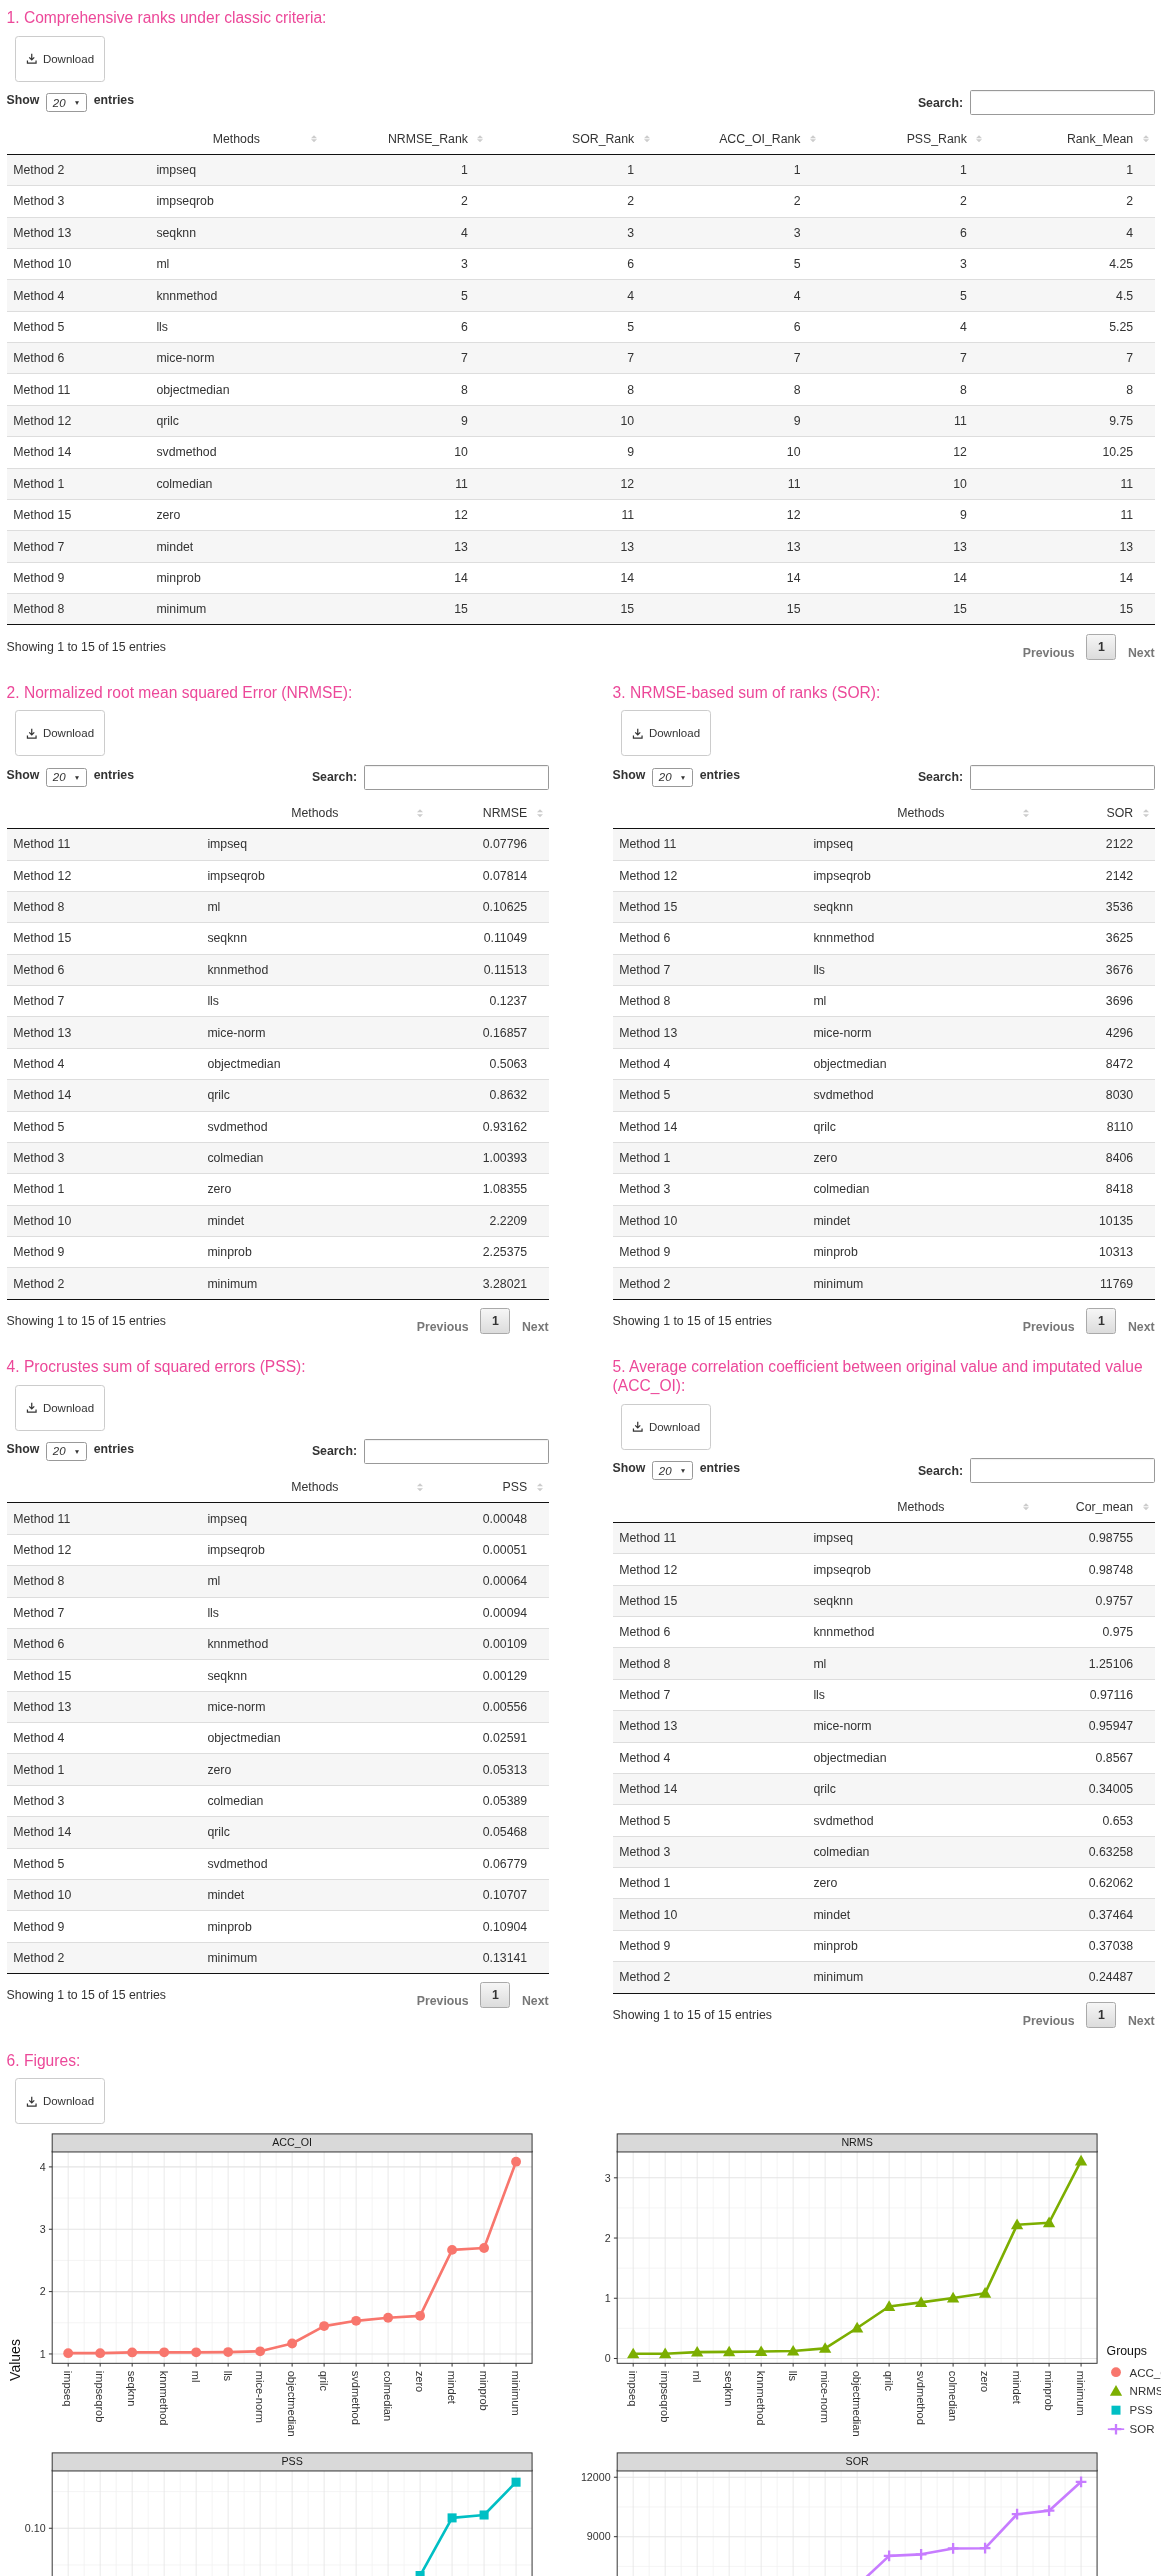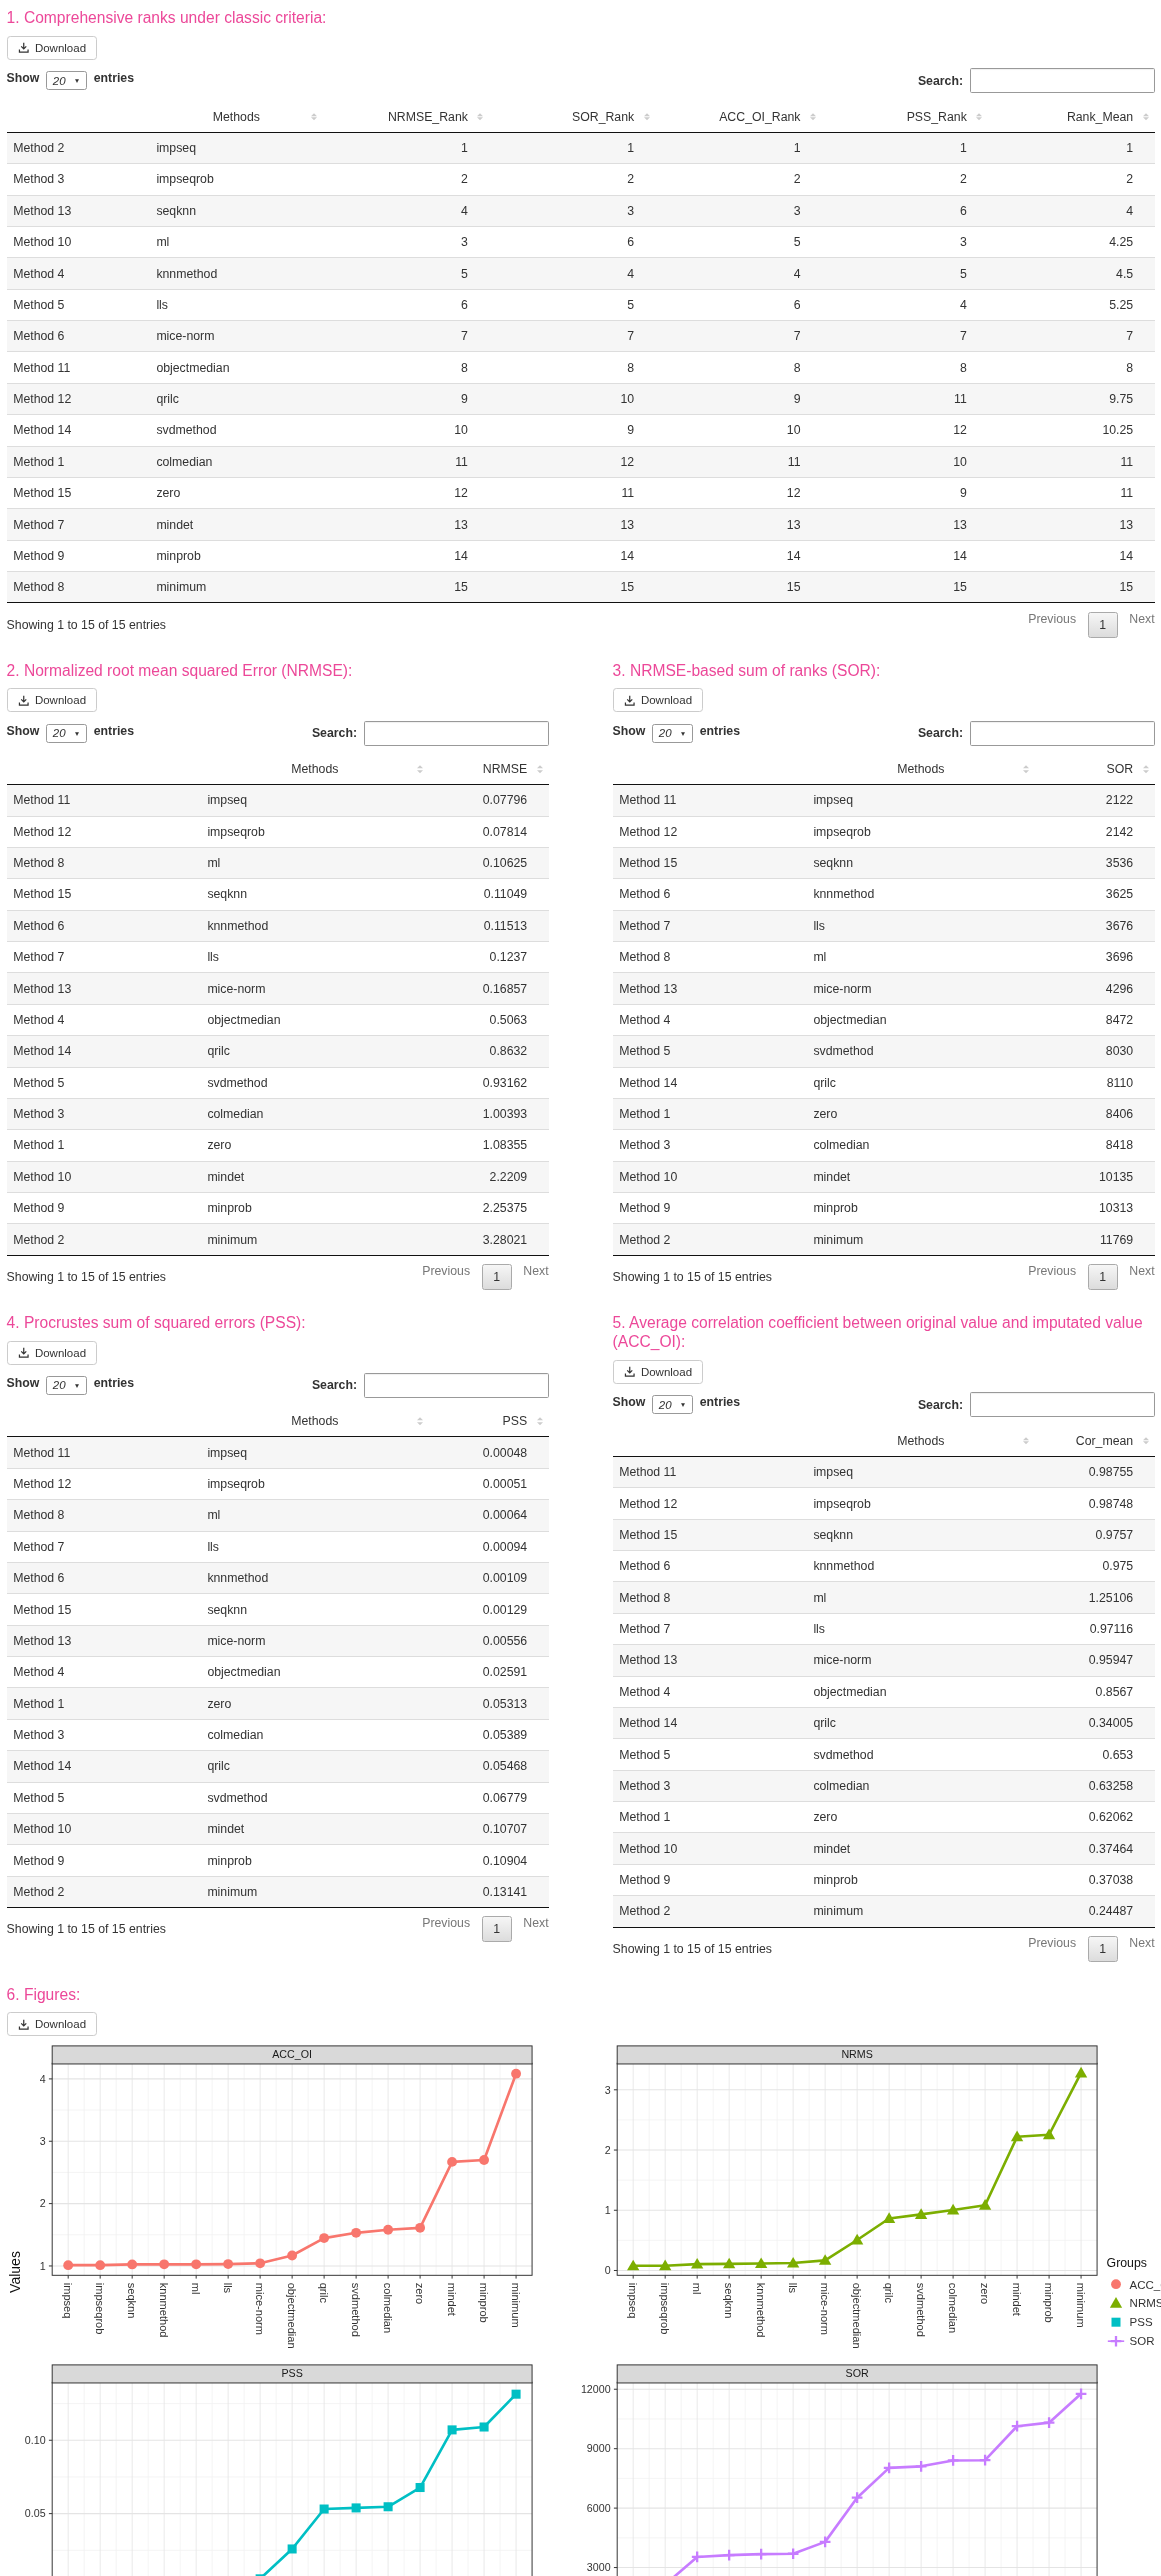--- a/index.html
+++ b/index.html
@@ -1,20 +1,20 @@
 <!DOCTYPE html>
 <html style="font-size:13px"><head>
 <meta charset="utf-8">
 <style>
   html,body{margin:0;padding:0;background:#fff;}
   body{width:1148px;padding:3.3px 6.6px;font-family:"Liberation Sans",sans-serif;font-size:12.3px;color:#333;}
   .sec-title{font-size:15.6px;font-weight:400;color:#ec4899;margin:21.4px 0 8.2px;line-height:1.25;}
   .first .sec-title{margin-top:5px;}
   .dl-btn{display:inline-flex;align-items:center;gap:5.8px;background:#fff;border:0.8px solid #ccc;border-radius:3.3px;
-          padding:5px 10px;font-family:"Liberation Sans",sans-serif;font-size:11.5px;color:#333;cursor:pointer;margin:0 0 5px;}
+          padding:16px 10px;font-family:"Liberation Sans",sans-serif;font-size:11.5px;color:#333;cursor:pointer;margin:0 8px 5px;}
   .dt-controls{display:flex;justify-content:space-between;align-items:center;margin:3.3px 0 8.2px;}
   .bold{font-weight:700;}
   .dt-length{display:flex;align-items:flex-start;gap:6.6px;}
   .fake-select{display:inline-flex;align-items:center;gap:8.2px;border:0.8px solid #999;border-radius:2.5px;padding:2.5px 5.8px;font-size:11.5px;background:#fff;font-style:italic;}
   .fake-select .caret{font-size:6.6px;color:#333;}
   .dt-search{display:flex;align-items:center;gap:6.6px;}
   .search-input{width:173px;height:23px;border:0.8px solid #999;border-radius:1.6px;box-shadow:inset 0 0.8px 0.8px rgba(0,0,0,.08);padding:0 5px;font-family:"Liberation Sans",sans-serif;font-size:11.5px;}
   table.dt-table{width:100%;border-collapse:collapse;table-layout:fixed;font-size:12.3px;}
   .dt-table th{position:relative;padding:8.2px 6.6px;border-bottom:1.6px solid #111;font-weight:400;text-align:center;}
   .dt-table td{padding:8.2px 6.6px;}
@@ -30,21 +30,21 @@
   td.col-num{padding-right:21.4px;}
   table.main .col-name{width:130px;}
   table.main .col-methods{width:160px;}
   table.sub .col-name{width:181px;}
   table.sub .col-methods{width:215px;}
   .sort-icon{position:absolute;right:5.8px;top:50%;transform:translateY(-50%);display:flex;flex-direction:column;gap:1.6px;}
   .sort-icon i{display:block;width:0;height:0;border-left:3.3px solid transparent;border-right:3.3px solid transparent;}
   .sort-icon .up{border-bottom:3.3px solid #ccc;}
   .sort-icon .dn{border-top:3.3px solid #ccc;}
   .dt-footer{display:flex;justify-content:space-between;align-items:center;margin:8.2px 0 1.6px;}
-  .dt-paginate{display:flex;align-items:flex-start;gap:11.5px;}
+  .dt-paginate{display:flex;align-items:flex-end;gap:11.5px;font-weight:bold;}
   .page-prev,.page-next{color:#777;cursor:default;}
   .page-num{display:inline-block;padding:5px 10.7px;border:0.8px solid #aaa;border-radius:2.5px;
             background:linear-gradient(#f6f6f6,#dcdcdc);color:#333;}
   .two-col{display:grid;grid-template-columns:1fr 1fr;column-gap:64px;align-items:start;}
   .fig-wrap{position:relative;margin-top:3.3px;}
   .charts-grid{display:grid;grid-template-columns:530px 530px;column-gap:35px;row-gap:0;}
   .legend{position:absolute;left:1100px;top:211px;}
   .legend-title{font-size:12.3px;color:#111;margin-bottom:6.6px;}
   .legend-item{display:flex;align-items:center;gap:5px;margin:2.5px 0;font-size:11.5px;color:#333;}
   .y-axis-title{position:absolute;left:-13px;top:219px;transform:rotate(-90deg);font-size:14px;color:#111;}

